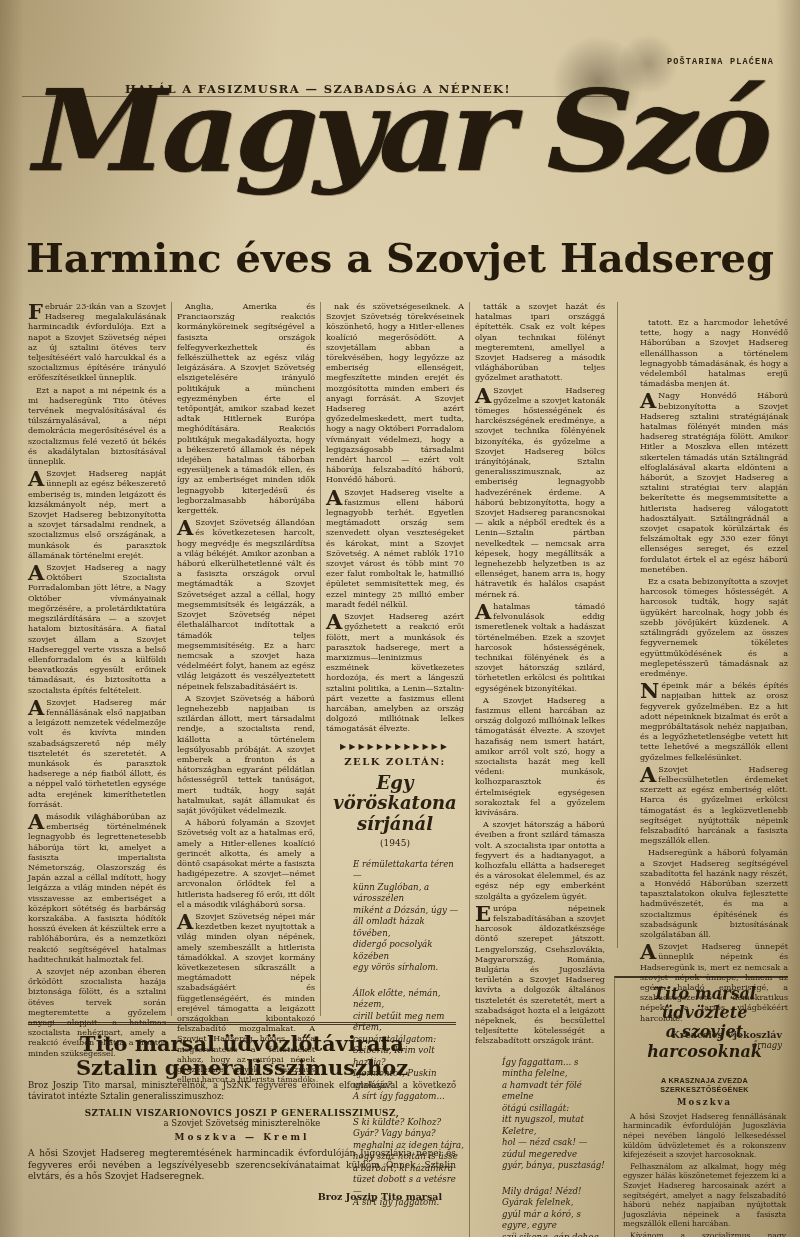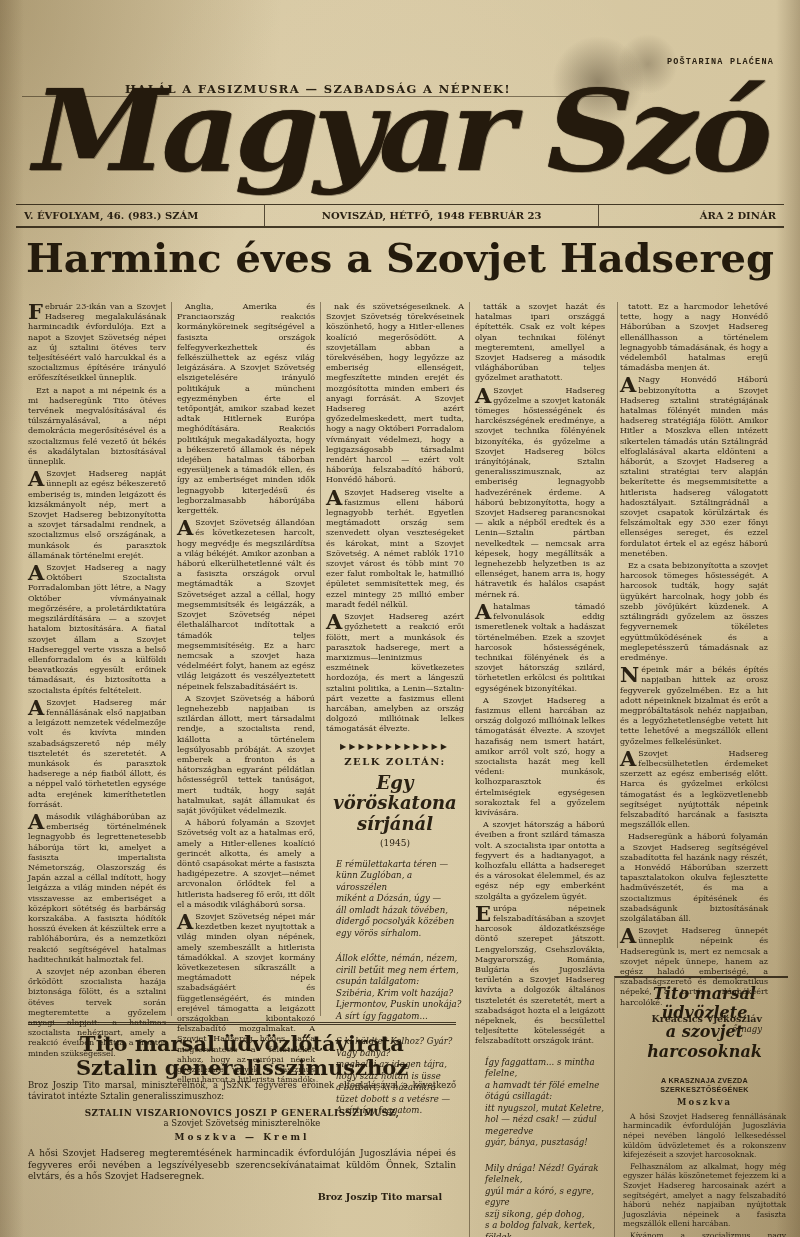--- a/index.html
+++ b/index.html
@@ -36,39 +36,39 @@
   .dl-right  { flex:.8; text-align:right; }
   .headline { position:absolute; top:234px; left:0; width:100%; text-align:center;
     font-size:40px; font-weight:bold; color:#241b0d; letter-spacing:0; }
   
   .body-area { position:absolute; top:302px; left:28px; width:744px; height:935px; }
   .col { position:absolute; top:0; }
   .c1 { left:0;     width:138px; height:714px; }
   .c2 { left:149px; width:138px; height:714px; }
   .c3 { left:298px; width:138px; }
   .c4 { left:447px; width:130px; }
-  .c5 { left:592px; width:148px; }
+  .c5 { left:612px; width:148px;margin-top:16px; }
   .vrule { position:absolute; top:0; width:1px; background:rgba(55,42,22,.5); }
   .vr1 { left:143px; height:714px; }
   .vr2 { left:292px; height:714px; }
   .vr3 { left:441px; height:935px; }
   .vr4 { left:589px; height:646px; }
   .bp { font-size:8px; line-height:10.2px; text-align:justify; text-indent:8px; margin-bottom:2px; }
   .dcp { text-indent:0; }
   .dc { float:left; font-size:21px; line-height:19px; font-weight:bold; padding-right:2px; }
   .dc:empty { display:none; }
   
   .divider { text-align:center; font-size:8px; letter-spacing:3px; margin:7px 0 5px;
     font-family:"DejaVu Sans", sans-serif; color:#2a2113; }
   .poem-author { text-align:center; font-weight:bold; font-size:10px; letter-spacing:1.5px; margin-top:3px; }
   .poem-title { text-align:center; font-style:italic; font-weight:bold; font-size:18px;
     line-height:1.15; white-space:pre-line; margin:6px 0 3px; }
   .poem-year { text-align:center; font-size:9px; margin-bottom:11px; }
   .stanza { font-style:italic; font-size:8.6px; line-height:11.5px; white-space:pre-line;
-    margin:0 0 14px 10px; }
+    margin:0 0 14px 27px; }
   .c4 div.stanza:first-of-type { margin-top:10px; }
   .main-sig { text-align:right; padding-right:6px; margin-top:5px; }
   .main-sig .name { font-weight:bold; font-size:9.5px; }
   .main-sig .rank { font-size:8.5px; font-style:italic; }
   
   .box-left { position:absolute; left:28px; top:1022px; width:428px; height:215px;
     border-top:3px double rgba(40,30,15,.85); padding-top:7px; }
   .box-left .box-title { text-align:center; font-weight:bold; font-size:21px; line-height:1.15;
     white-space:pre-line; margin-bottom:0; color:#241b0d; }
   .box-left .intro { font-size:8.5px; line-height:11px; text-align:justify; margin-bottom:6px; }
@@ -90,25 +90,20 @@
 </style>
 </head>
 <body>
 
 <div class="page">
 
   <div class="slogan">HALÁL A FASIZMUSRA — SZABADSÁG A NÉPNEK!</div>
   <div class="postage">POŠTARINA PLAĆENA</div>
   <div class="masthead">Magyar Szó</div>
 
-  <div class="dateline">
-    <div class="dl-cell dl-left">V. ÉVFOLYAM, 46. (983.) SZÁM</div>
-    <div class="dl-cell dl-center">NOVISZÁD, HÉTFŐ, 1948 FEBRUÁR 23</div>
-    <div class="dl-cell dl-right">ÁRA 2 DINÁR</div>
-  </div>
 
   <h1 class="headline">Harminc éves a Szovjet Hadsereg</h1>
 
   <div class="body-area">
     <div class="vrule vr1"></div>
     <div class="vrule vr2"></div>
     <div class="vrule vr3"></div>
     <div class="vrule vr4"></div>
 
     <div class="col c1">

